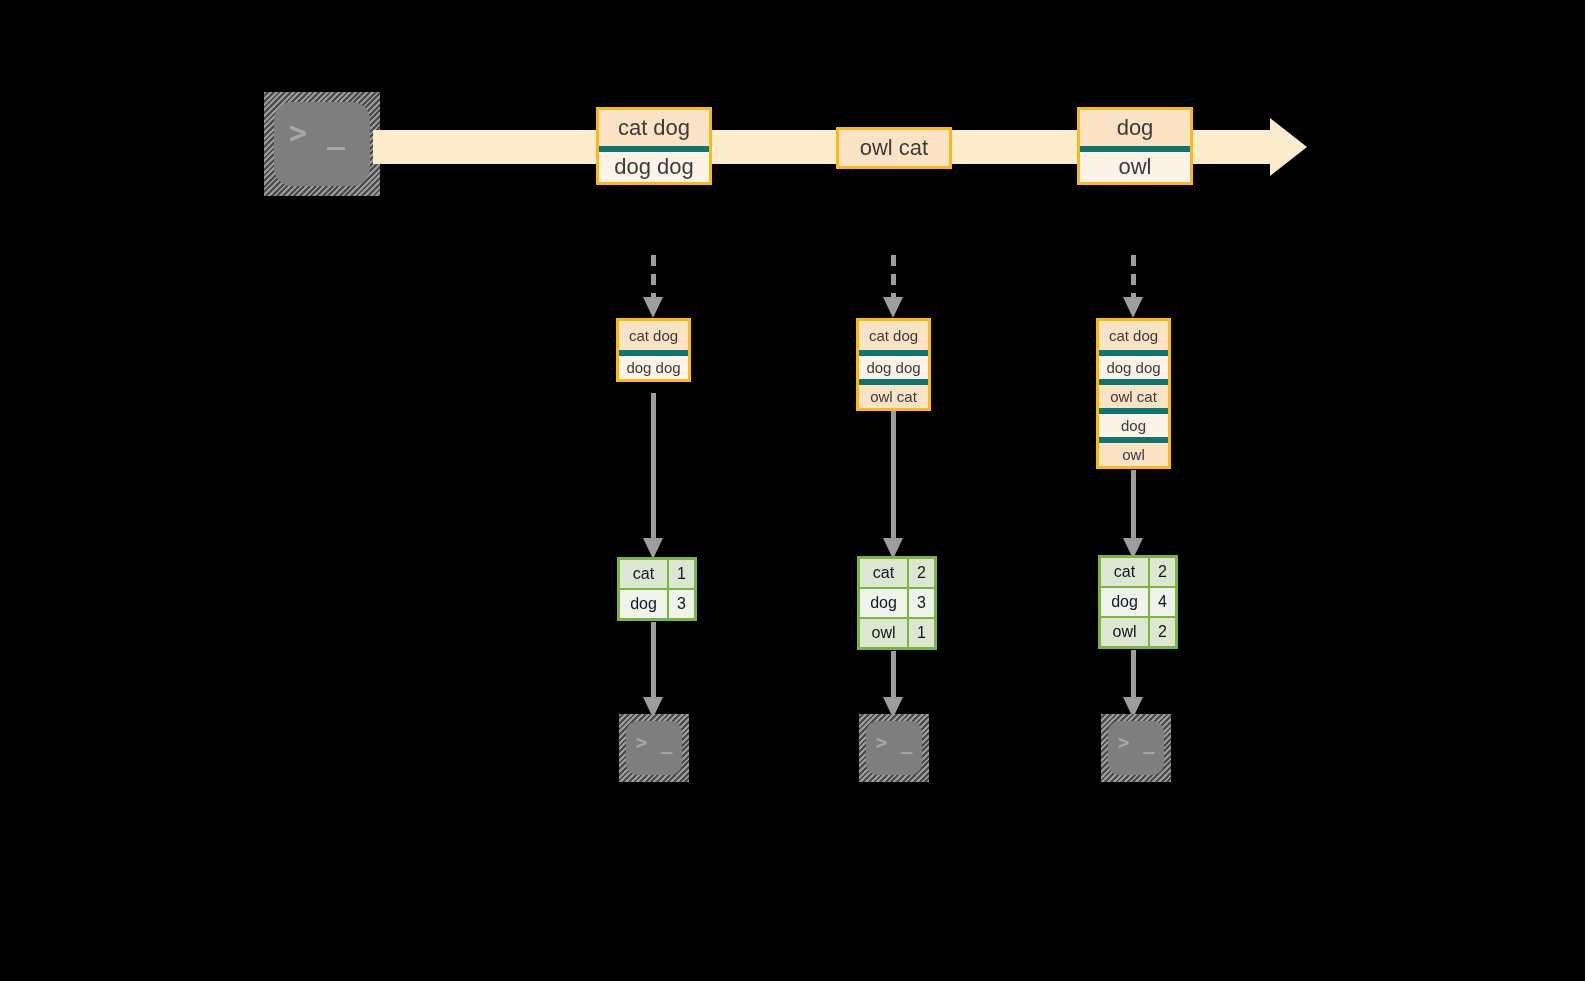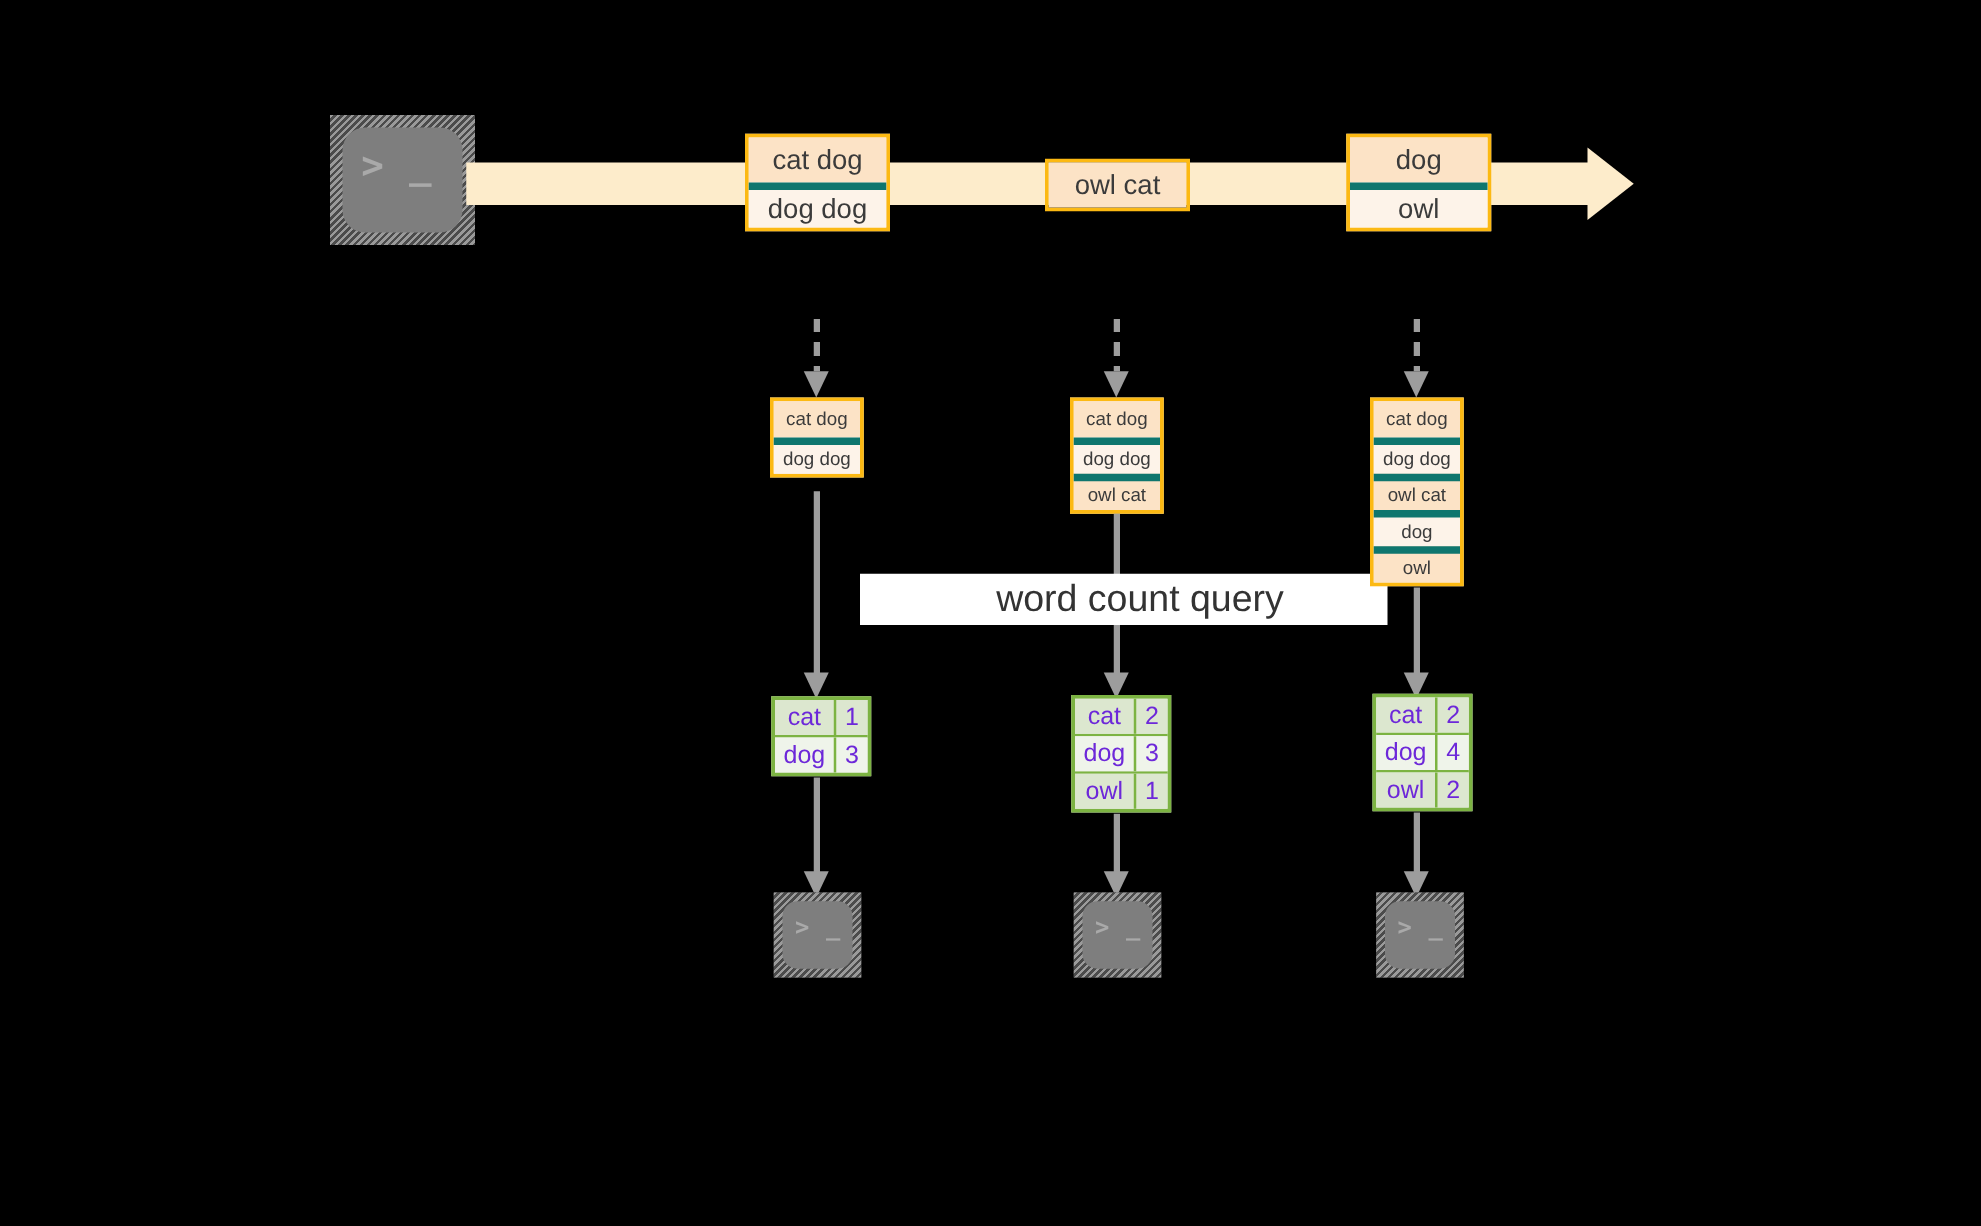--- a/index.html
+++ b/index.html
@@ -94,22 +94,22 @@
   .gbox .grow {
     display: flex;
     box-sizing: border-box;
   }
   .gbox .grow + .grow { border-top: 2px solid #7cb342; }
   .gbox .gcell {
     box-sizing: border-box;
     display: flex;
     align-items: center;
     justify-content: center;
-    color: #6d28d9;
-    font-size: 20px;
+    color: #0f172a;
+    font-size: 16px;
     height: 28px;
   }
   .gbox .gcell.word { width: 47px; }
   .gbox .gcell.num  { width: 27px; border-left: 2px solid #7cb342; }
   .gbox .grow.alt .gcell { background: #dce7cf; }
   .gbox .grow.pln .gcell { background: #eff4ea; }
 
   
   .conn {
     position: absolute;
@@ -214,23 +214,20 @@
   </div>
   <div class="conn" style="left:891px; top:411px; height:148px; z-index:2;">
     <div class="shaft" style="height:129px;"></div>
     <div class="head" style="top:127px;"></div>
   </div>
   <div class="conn" style="left:1131px; top:470px; height:89px; z-index:2;">
     <div class="shaft" style="height:70px;"></div>
     <div class="head" style="top:68px;"></div>
   </div>
 
-  <div class="banner" style="left:688px; top:459px; width:422px; height:41px; z-index:4;">
-    <span>word count query</span>
-  </div>
 
   <div class="gbox" style="left:617px; top:557px; width:80px; z-index:5;">
     <div class="grow alt">
       <div class="gcell word">cat</div>
       <div class="gcell num">1</div>
     </div>
     <div class="grow pln">
       <div class="gcell word">dog</div>
       <div class="gcell num">3</div>
     </div>

